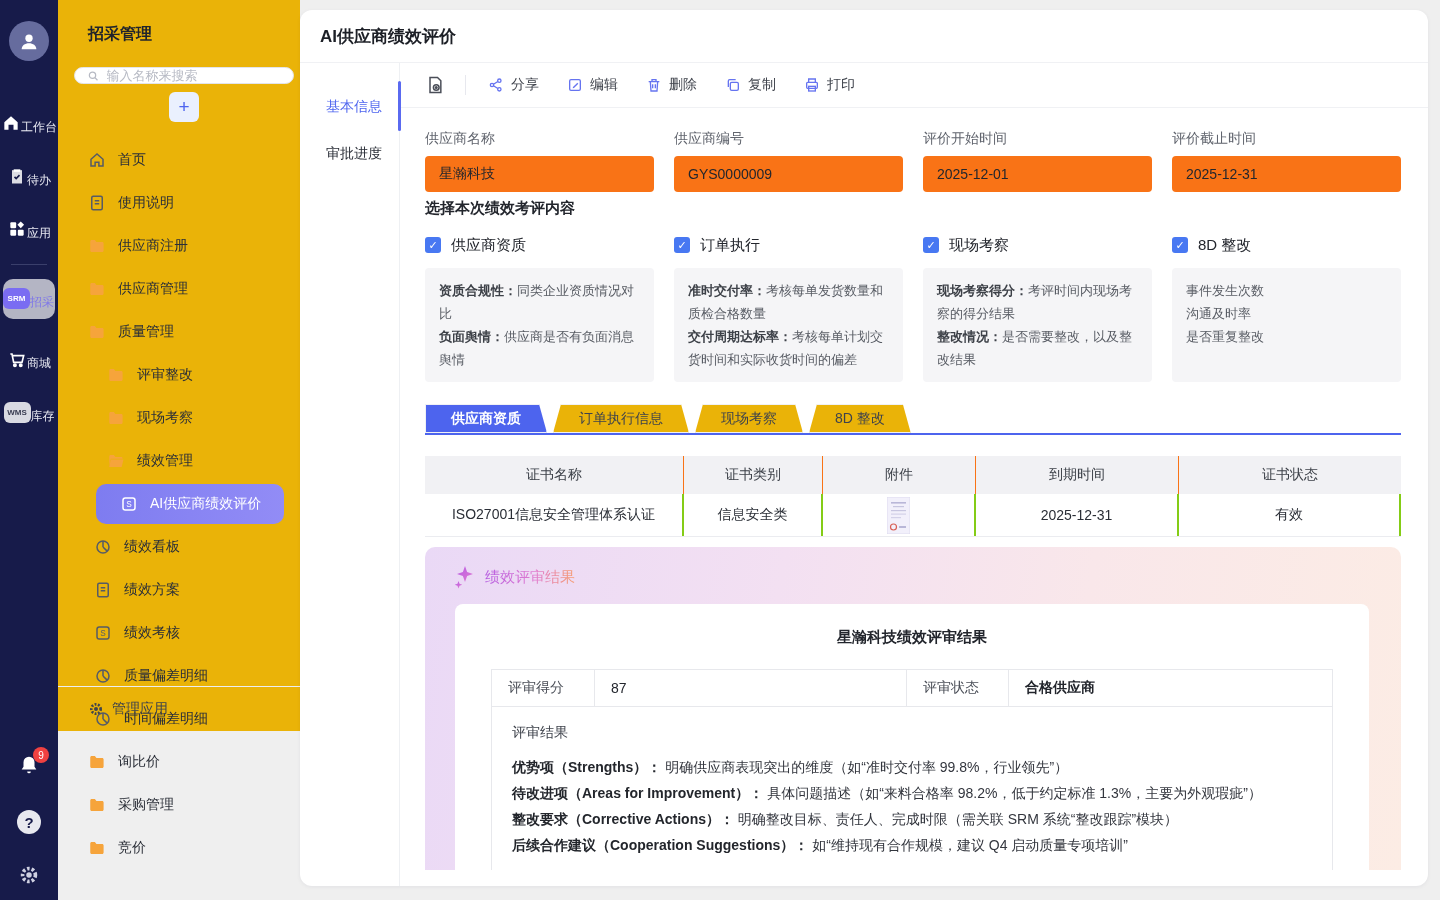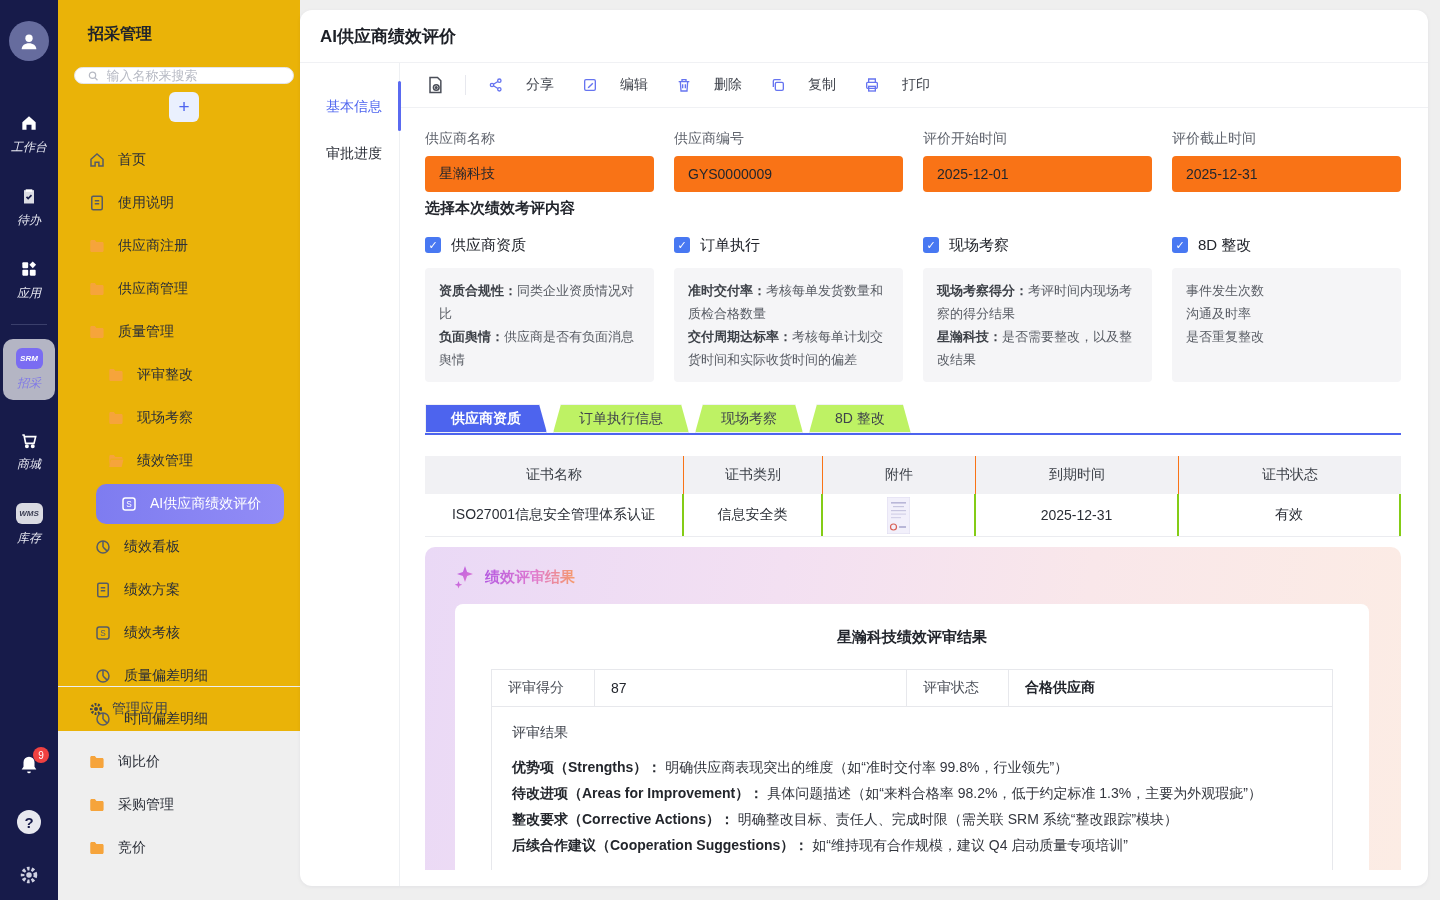--- a/index.html
+++ b/index.html
@@ -4,21 +4,21 @@
 <style>
   * { margin:0; padding:0; box-sizing:border-box; }
   html,body { width:1440px; height:900px; overflow:hidden; background:#efefef;
     font-family:"Liberation Sans","DejaVu Sans",sans-serif; }
 
   
   .rail { position:absolute; left:0; top:0; width:58px; height:900px; background:#171b4a;
     display:flex; flex-direction:column; align-items:center; color:#e8e9f2; }
   .rail .avatar { width:40px; height:40px; border-radius:50%; background:#666c9e; margin-top:21px;
     display:flex; align-items:center; justify-content:center; }
-  .rail-item { margin-top:30px; display:flex; flex-direction:column; align-items:center; cursor:pointer;font-style:italic; }
+  .rail-item { margin-top:30px; display:flex; flex-direction:row; cursor:pointer; }
   .rail-item svg { width:20px; height:20px; }
   .rail-item .lbl { font-size:12px; margin-top:6px; color:#e8e9f2; }
   .rail-divider { width:36px; border-top:1px solid #3a3f6b; margin-top:22px; }
   .rail-item.active-app { background:#b4b5c4; border-radius:10px; width:52px; padding:9px 0 8px; margin-top:14px; }
   .badge-app { width:27px; height:21px; border-radius:6px; background:#7a6cf2; color:#fff; font-size:8px;
     font-weight:bold; display:flex; align-items:center; justify-content:center; }
   .badge-app.wms { background:#d9dae2; color:#3a3d52; }
   .rail-item.active-app .lbl { color:#7f78e8; }
   .rail-bottom { margin-top:auto; display:flex; flex-direction:column; align-items:center; padding-bottom:14px; }
   .bell-wrap { position:relative; margin-bottom:30px; cursor:pointer; }
@@ -63,21 +63,21 @@
   .vtab { height:47px; display:flex; align-items:center; padding-left:26px; font-size:14px; color:#2b2f38;
     cursor:pointer; position:relative; }
   .vtab.active { color:#4e65ef; }
   .vtab.active::after { content:""; position:absolute; right:-2px; top:-2px; width:3px; height:50px;
     background:#5a6af0; border-radius:2px; }
 
   .content { flex:1; display:flex; flex-direction:column; overflow:hidden; }
   .toolbar { height:45px; border-bottom:1px solid #f0f1f4; display:flex; align-items:center; padding-left:25px; }
   .tb-preview { color:#4a4e58; display:flex; align-items:center; cursor:pointer; }
   .tb-divider { width:1px; height:20px; background:#e7e8ee; margin:0 22px 0 20px; }
-  .tb-btn { display:flex; align-items:center; gap:22px; margin-right:28px; cursor:pointer; }
+  .tb-btn { display:flex; align-items:center; gap:7px; margin-right:28px; cursor:pointer; }
   .tb-btn svg { color:#6674f0; }
   .tb-btn span { font-size:14px; color:#3f434c; }
 
   .scroll { flex:1; padding:22px 27px 0 25px; overflow:hidden; }
 
   .form-grid { display:grid; grid-template-columns:repeat(4,1fr); gap:20px; }
   .f-label { font-size:14px; color:#61656e; margin-bottom:8px; }
   .f-input { height:36px; background:#f97316; border-radius:4px; display:flex; align-items:center;
     padding-left:14px; font-size:14px; color:#23262d; }
 
@@ -88,42 +88,42 @@
   .cb { width:16px; height:16px; border-radius:3px; background:#4878f2; color:#fff; font-size:11px;
     display:flex; align-items:center; justify-content:center; cursor:pointer; }
   .crit-title { font-size:15px; color:#23262d; }
   .crit-box { margin-top:12px; background:#f5f5f7; border-radius:4px; padding:11px 14px; height:114px;
     font-size:13px; color:#585c64; line-height:23px; overflow:hidden; }
   .crit-box b { font-weight:600; color:#3d4148; }
 
   .ctabs { display:flex; margin-top:22px; height:29px; }
   .ctab { height:29px; display:flex; align-items:center; justify-content:center; padding:0 26px;
     font-size:14px; color:#3f434c; cursor:pointer; margin-right:6px;
-    background:#bef264; clip-path:polygon(8px 0, calc(100% - 8px) 0, 100% 100%, 0 100%);
+    background:#eab308; clip-path:polygon(8px 0, calc(100% - 8px) 0, 100% 100%, 0 100%);
     box-shadow:inset 0 0 0 1px #f0f1f5; }
   .ctab.active { background:#4d64ee; color:#fff; font-weight:600;
     clip-path:polygon(0 0, calc(100% - 8px) 0, 100% 100%, 0 100%); }
   .ctab-underline { height:2px; background:#4d64ee; }
 
   .cert-table { margin-top:21px; }
   .cert-row { display:grid; grid-template-columns:259px 139px 153px 203px 1fr; }
   .cert-row.head { background:#f1f1f4; height:38px; }
   .cert-row.head .cell { font-size:14px; color:#3c4048; }
   .cert-row.body { height:43px; border-bottom:1px solid #ebecf0; }
   .cell { display:flex; align-items:center; justify-content:center; font-size:14px; color:#2a2e36;
     border-right:1px solid #f97316; }
   .cell:last-child { border-right:none; }
   .cert-row.body .cell { border-right:2px solid #84cc16; }
   .thumb { width:23px; height:37px; }
 
   .result-sec { margin-top:10px; height:323px; border-radius:10px 10px 0 0; overflow:hidden;
     background:linear-gradient(100deg,#ead9f6 0%,#f3e0f2 35%,#f9e7ea 65%,#fcece4 100%);
     padding:18px 30px 0 28px; }
   .res-head { display:flex; align-items:center; gap:10px; }
-  .res-title { font-size:15px; font-weight:bold;
+  .res-title { font-size:15px; font-weight:normal;
     background:linear-gradient(90deg,#b55ae0,#e07bd0 55%,#f69a6a);
     -webkit-background-clip:text; background-clip:text; color:transparent; }
   .res-card { margin:15px 2px 0 2px; background:#fff; border-radius:8px; height:290px; padding:24px 36px 0; }
   .res-card-title { text-align:center; font-size:15px; font-weight:600; color:#22252c; }
   .score-table { margin-top:22px; border:1px solid #e7e8ec; display:grid;
     grid-template-columns:103px 312px 102px 1fr; }
   .st-cell { height:37px; display:flex; align-items:center; padding:0 16px; font-size:14px;
     border-bottom:1px solid #e7e8ec; }
   .st-label { color:#4a4e57; border-right:1px solid #e7e8ec; }
   .st-value { color:#23262d; border-right:1px solid #e7e8ec; }
@@ -442,21 +442,21 @@
               <div><b>交付周期达标率：</b><span>考核每单计划交货时间和实际收货时间的偏差</span></div>
             </div>
           </div>
           <div>
             <div class="crit-head">
               <span class="cb">✓</span>
               <span class="crit-title">现场考察</span>
             </div>
             <div class="crit-box">
               <div><b>现场考察得分：</b><span>考评时间内现场考察的得分结果</span></div>
-              <div><b>星瀚科技：</b><span>是否需要整改，以及整改结果</span></div>
+              <div><b>整改情况：</b><span>是否需要整改，以及整改结果</span></div>
             </div>
           </div>
           <div>
             <div class="crit-head">
               <span class="cb">✓</span>
               <span class="crit-title">8D 整改</span>
             </div>
             <div class="crit-box">
               <div><span>事件发生次数</span></div>
               <div><span>沟通及时率</span></div>

